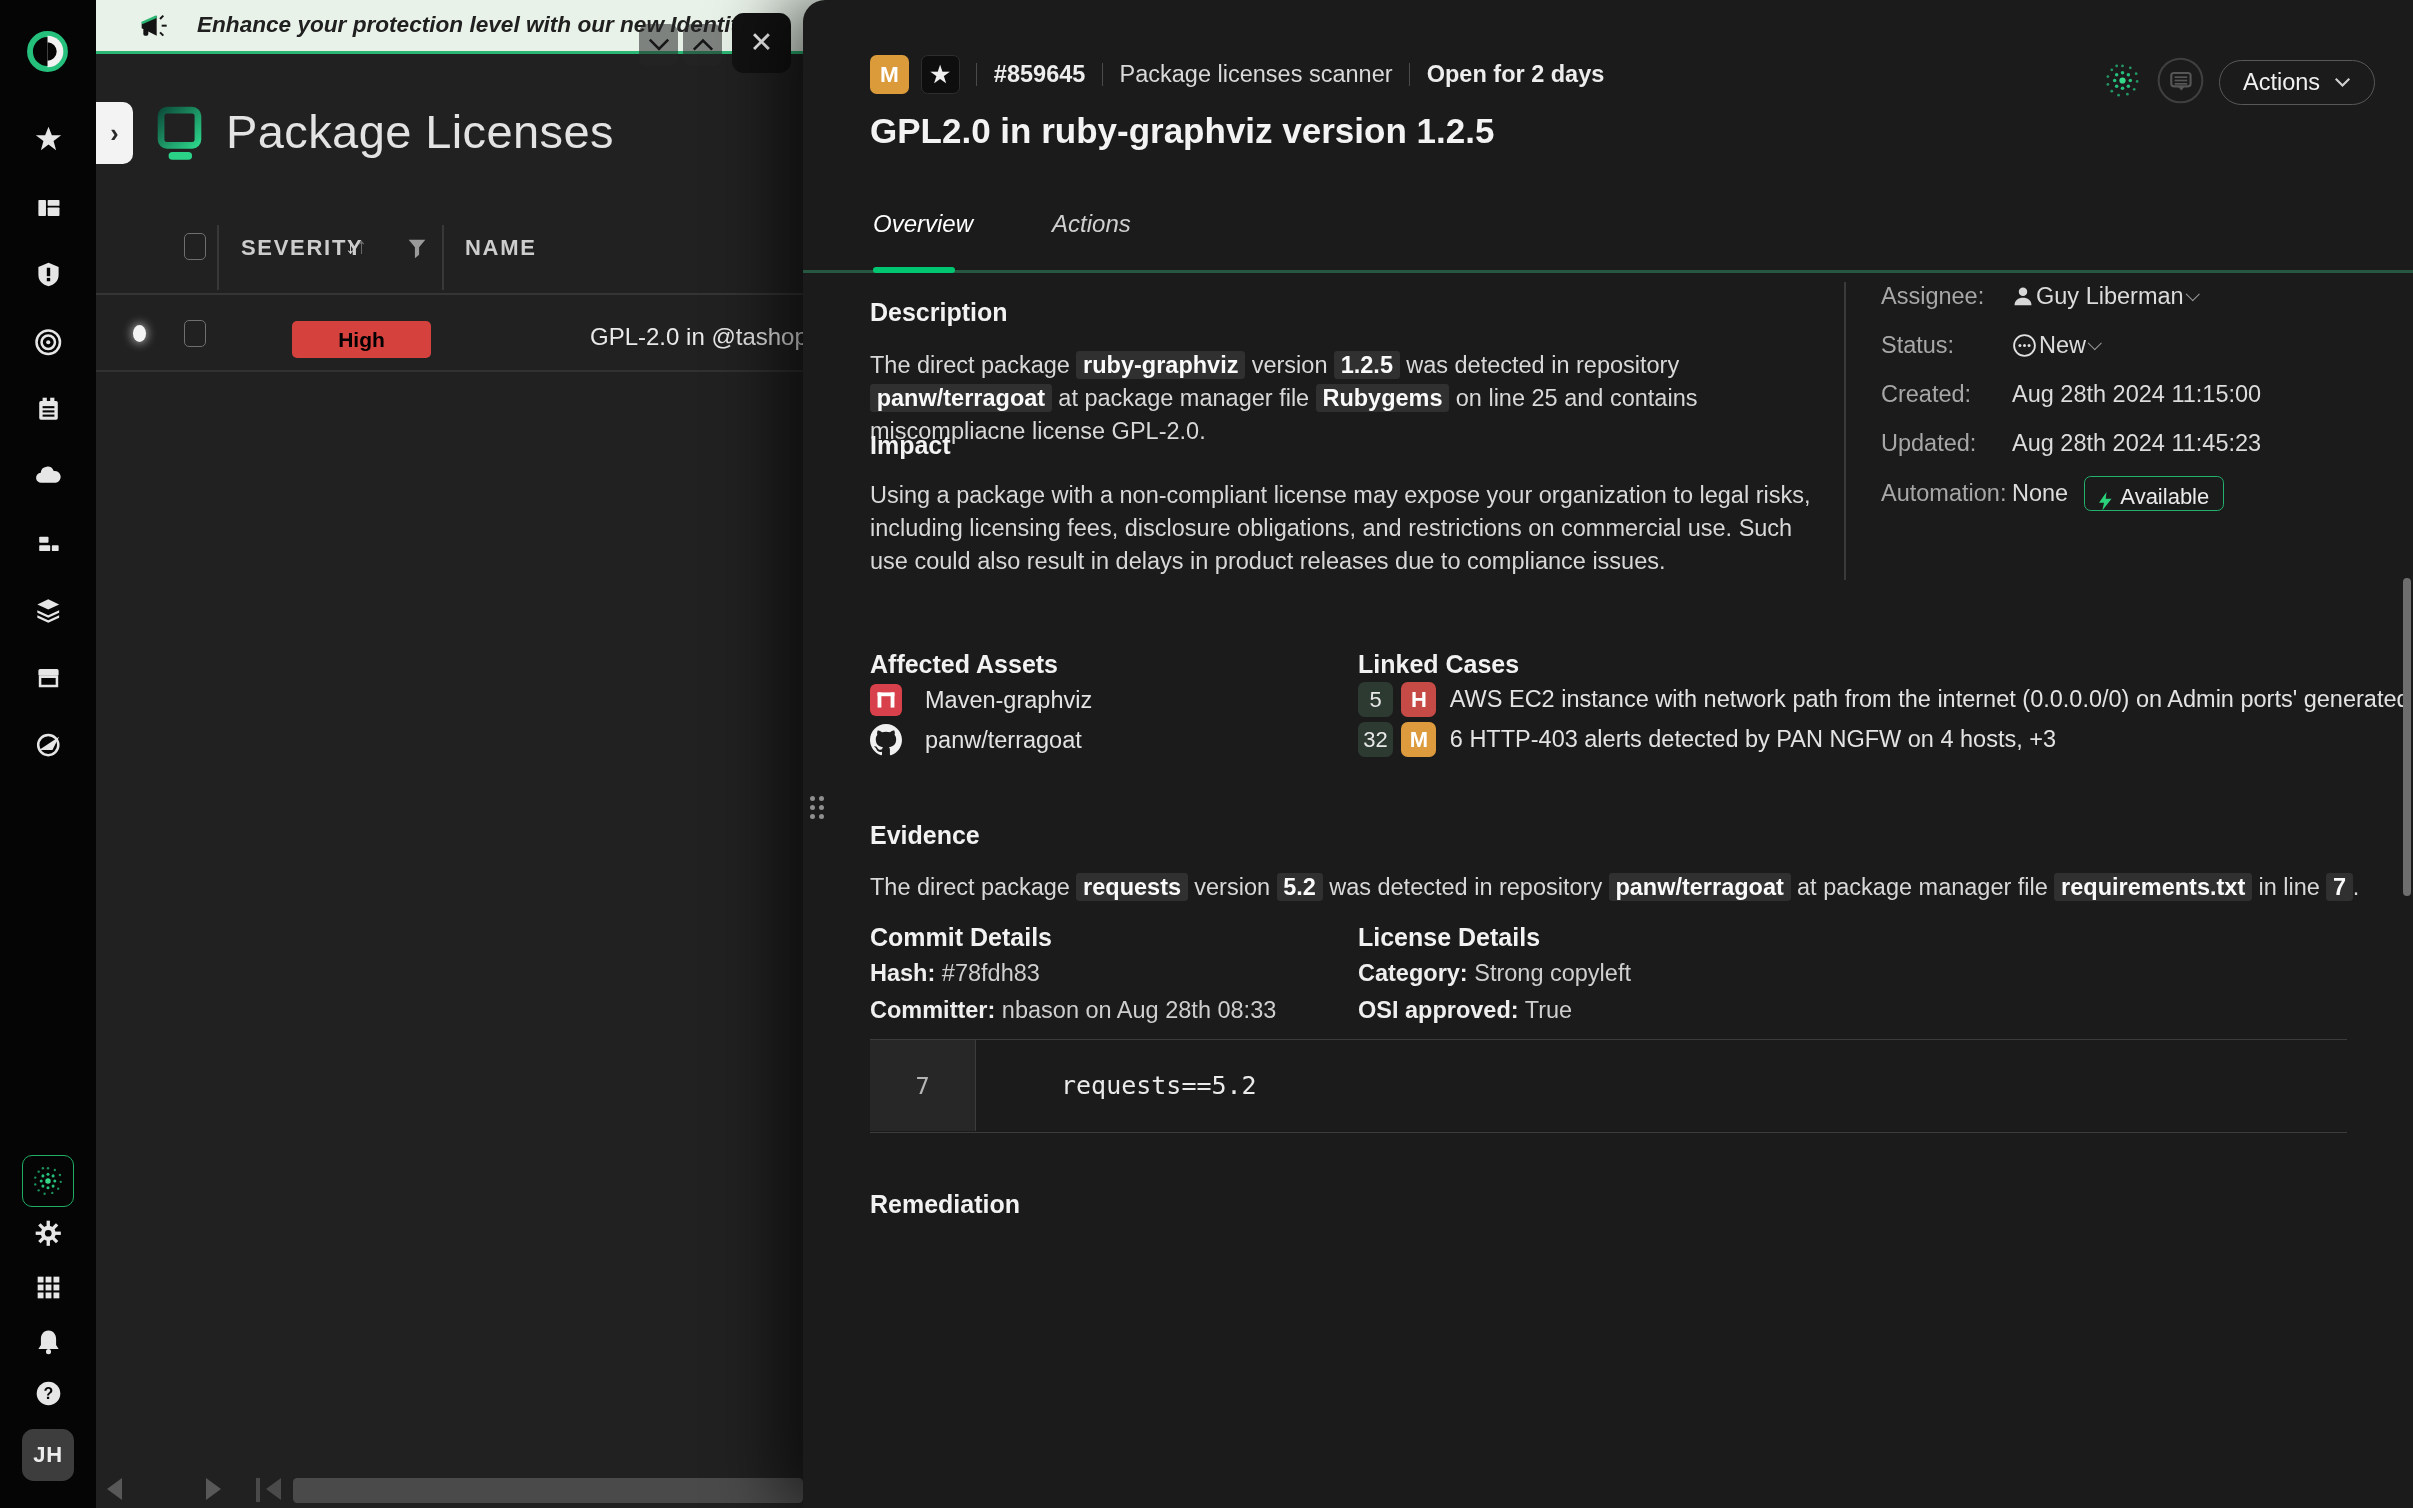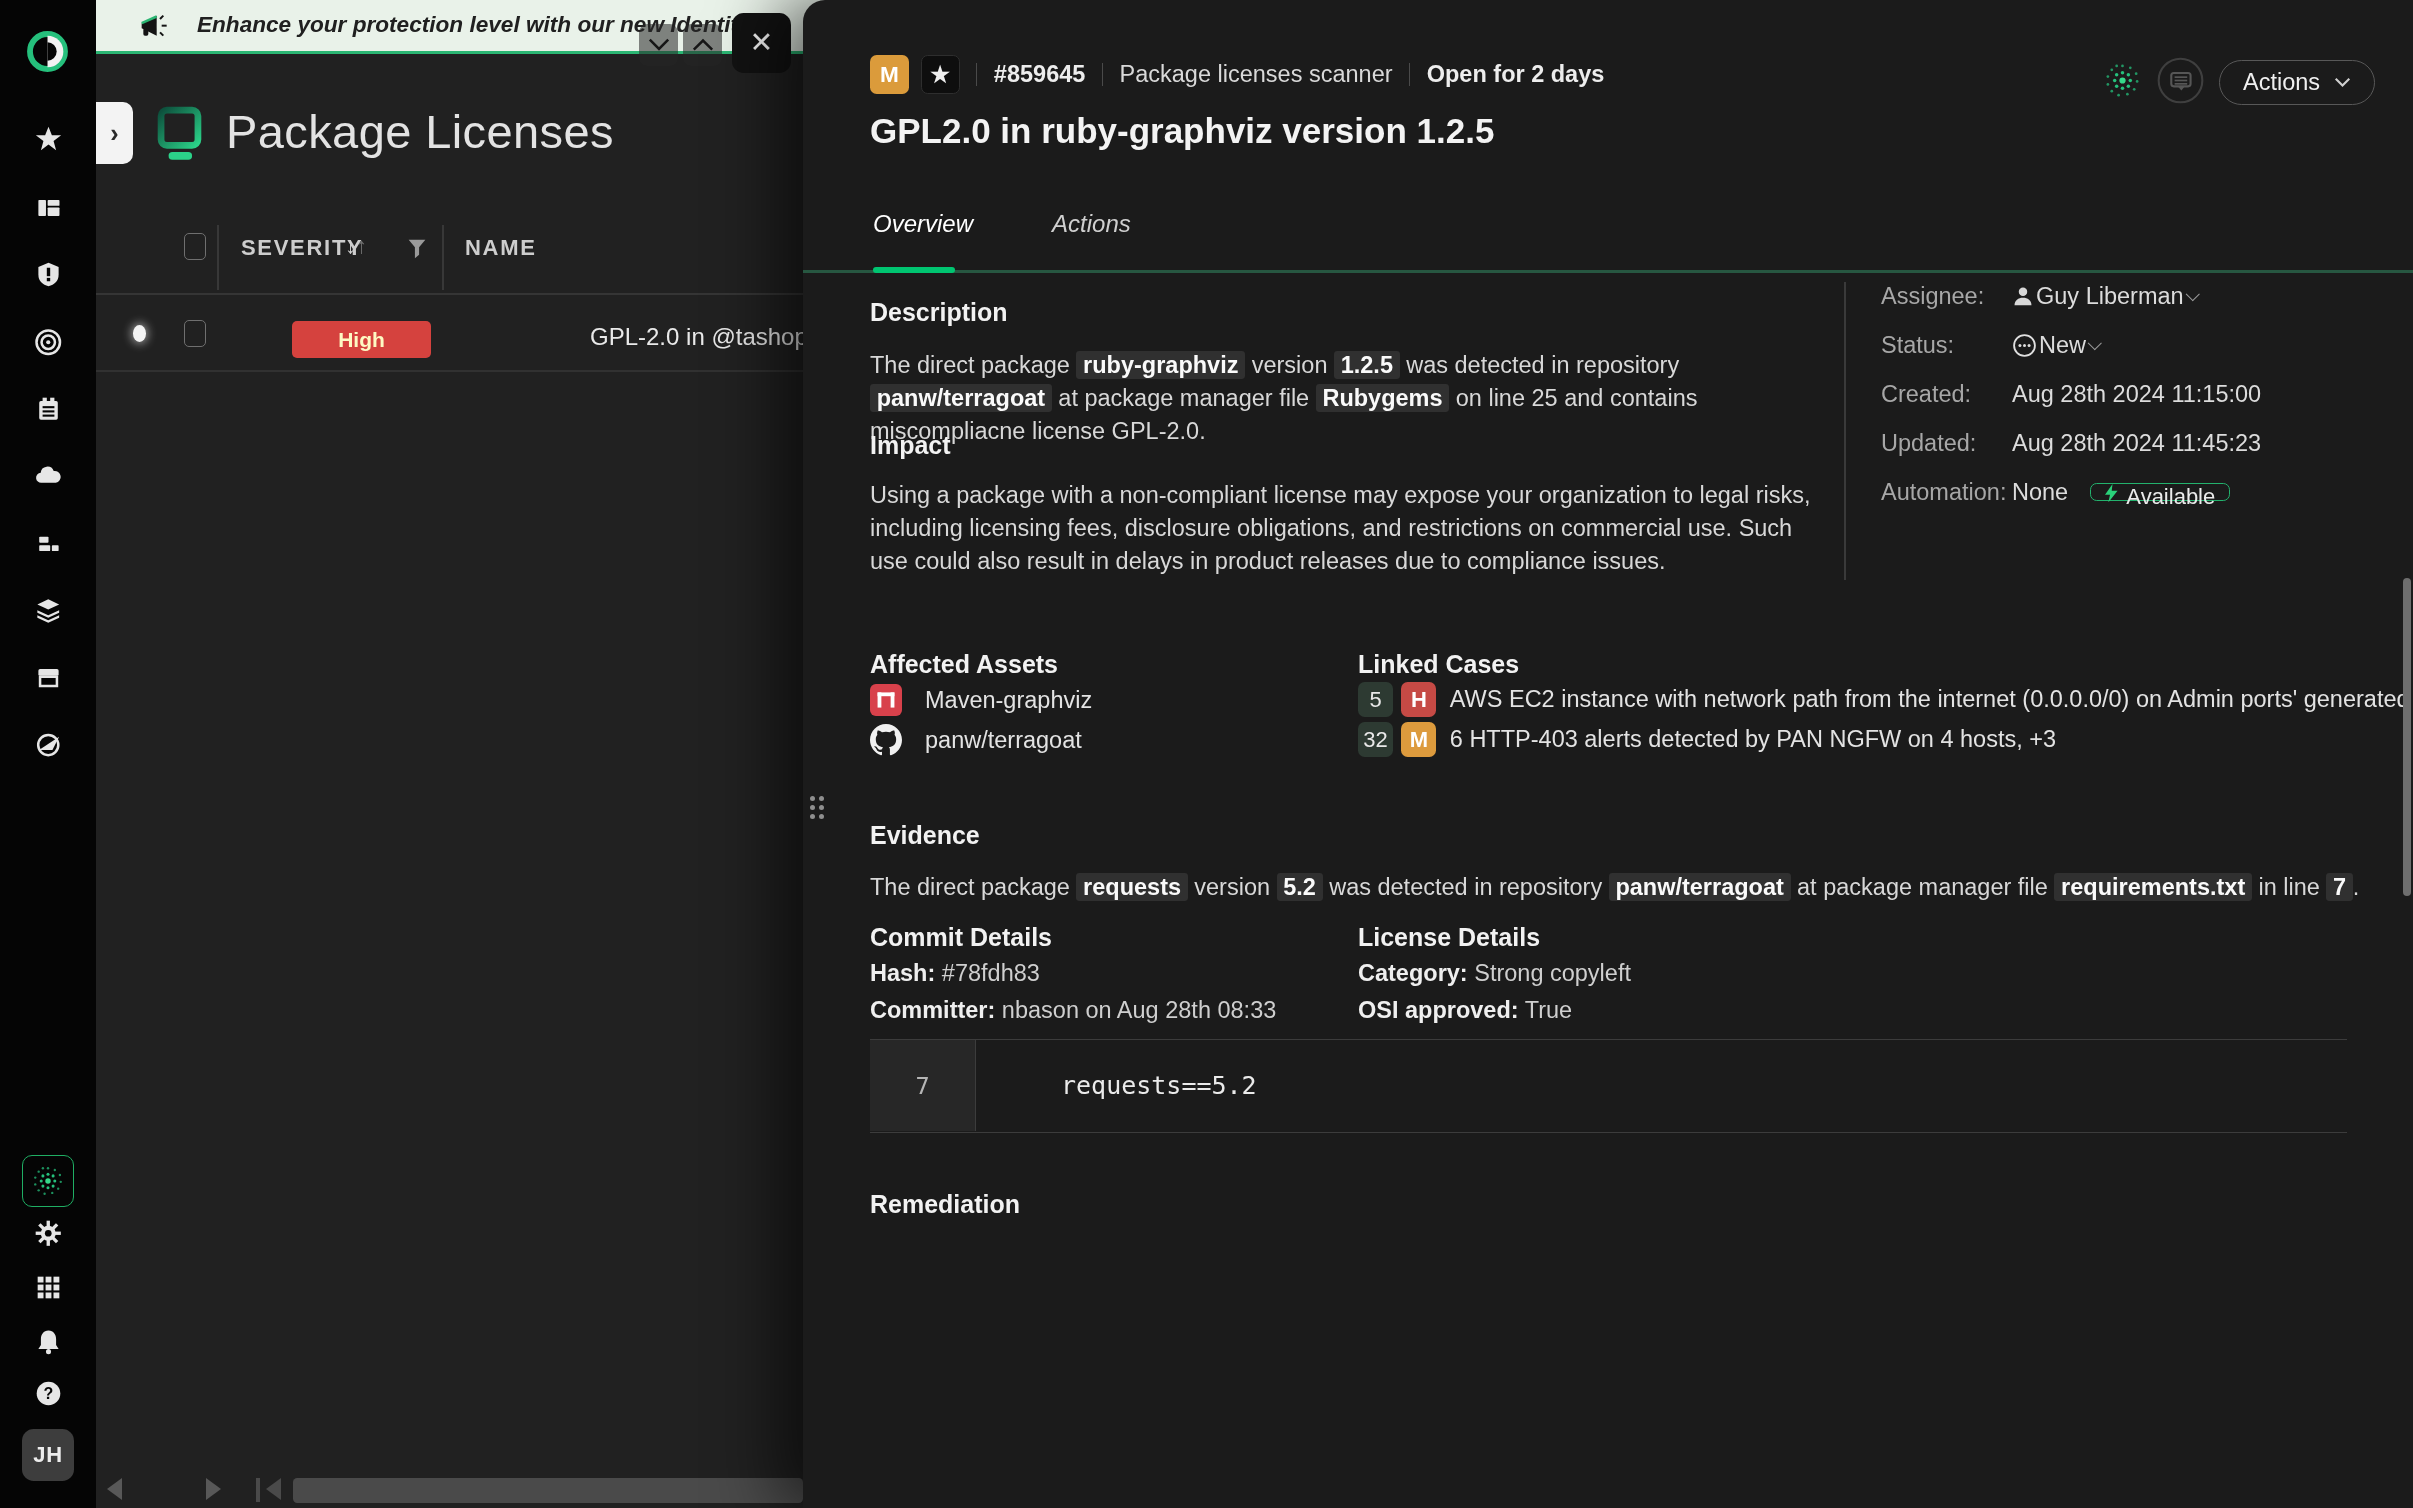--- a/index.html
+++ b/index.html
@@ -41,21 +41,21 @@
   #col-severity { left:241px; }
   #col-name { left:465px; }
   #sort-icons { left:345px; top:233px; font-size:22px; }
   #sort-icons .dn { color:#d0d0d0; } #sort-icons .up { color:#6f6f6f; }
   #funnel { left:407px; top:238px; }
   #hdr-line { left:96px; top:293px; width:2318px; height:1.7px; background:#353535; }
   #row-bullet { left:133px; top:325px; width:13.4px; height:17px; border-radius:50%; background:#f4f4f4;
     box-shadow:0 0 10px 1.7px rgba(255,255,255,.55); }
   #row-checkbox { left:184px; top:320px; }
   #severity-badge { left:292px; top:321px; width:139px; height:37px; background:#d5423e; border-radius:5px;
-    color:#fef9c3; font-size:21px; font-weight:bold; display:flex; align-items:center; justify-content:center;text-align:center; }
+    color:#000000; font-size:21px; font-weight:bold; display:flex; align-items:center; justify-content:center;text-align:center; }
   #row-name { left:590px; top:323px; font-size:24px; color:#e9e9e9; white-space:nowrap; width:218px; overflow:hidden; }
   #row-line { left:96px; top:370px; width:2318px; height:1.7px; background:#313131; }
 
   
   .tri { width:0; height:0; border-top:11.7px solid transparent; border-bottom:11.7px solid transparent; }
   #hs-left  { left:107px; top:1478px; border-right:15px solid #585858; }
   #hs-right { left:206px; top:1478px; border-left:15px solid #585858; }
   #hs-end   { left:266px; top:1478px; border-right:15px solid #4a4a4a; }
   #hs-endbar{ left:256px; top:1478px; width:4.2px; height:23.5px; background:#4a4a4a; }
   #hs-thumb { left:293px; top:1478px; width:510px; height:25px; background:#4a4a4a; border-radius:4.2px; }
@@ -87,22 +87,22 @@
   #desc-h { left:67px; top:298px; } #desc-p { left:67px; top:339px; width:909px; }
   #impact-h { left:67px; top:431px; } #impact-p { left:67px; top:469px; width:947px; }
 
   #meta-div { left:1041px; top:282px; width:1.7px; height:298px; background:#3a3a3a; }
   #metadata { left:1078px; top:280px; display:flex; flex-direction:column; gap:17px; }
   .meta-row { display:flex; align-items:center; min-height:32px; }
   .meta-label { width:131px; font-size:23.5px; color:#a7a7a7; flex:none; }
   .meta-value { display:flex; align-items:center; gap:2px; font-size:23.5px; color:#dcdcdc; }
   .chev { width:10px; height:10px; border-right:1.7px solid #9a9a9a; border-bottom:1.7px solid #9a9a9a;
     transform:rotate(45deg) translateY(-2.5px); display:inline-block; }
-  #avail-badge { display:flex; align-items:flex-start; gap:8.4px; border:1.7px solid #23b26d; border-radius:6.7px;
-    height:18px; padding:0 13.4px; margin-left:22px; font-size:22px; color:#ebebeb; }
+  #avail-badge { display:flex; align-items:flex-end; gap:8.4px; border:1.7px solid #23b26d; border-radius:6.7px;
+    height:35px; padding:0 13.4px; margin-left:16px; font-size:22px; color:#ebebeb; }
 
   #assets-h { left:67px; top:650px; } #cases-h { left:555px; top:650px; }
   .asset-row { position:absolute; left:67px; display:flex; align-items:center; gap:23px; font-size:23.5px; color:#e3e3e3; }
   .case-row { position:absolute; left:555px; display:flex; align-items:center; gap:8.4px; font-size:23.5px; color:#e3e3e3; }
   .count-badge { width:35px; height:35px; border-radius:6.7px; background:#2d3a32; color:#e8e8e8; font-size:22px;
     display:flex; align-items:center; justify-content:center; }
   .sev-sq { width:35px; height:35px; border-radius:6.7px; color:#fff; font-weight:bold; font-size:22px;
     display:flex; align-items:center; justify-content:center; margin-right:5px; }
   .case-text { white-space:nowrap; }
 

